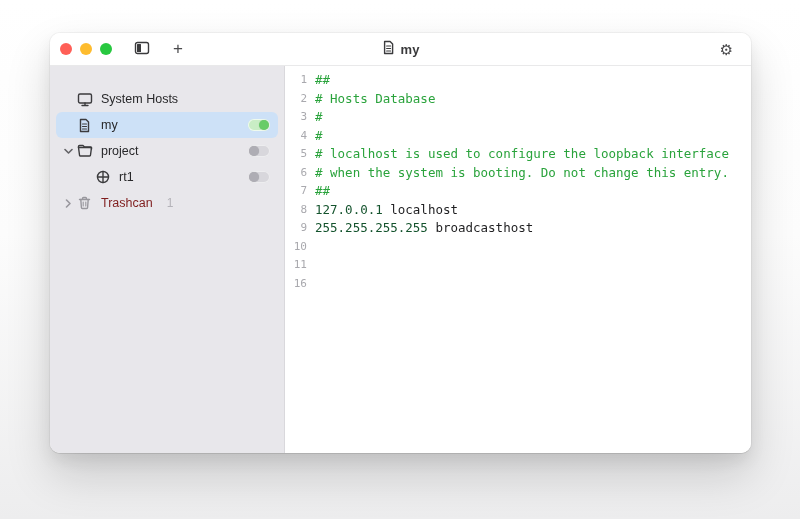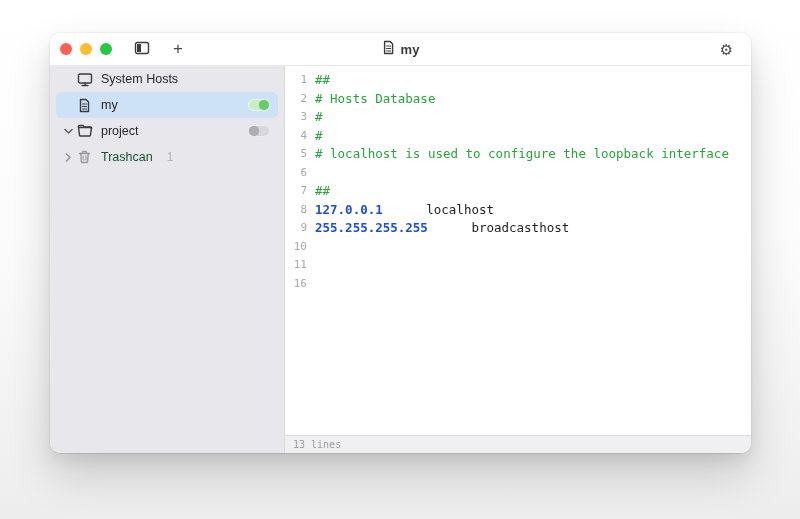--- a/index.html
+++ b/index.html
@@ -39,36 +39,36 @@
     font-size:13px; font-weight:600; color:#3a3a3c;
   }
   .tb-gear {
     position:absolute; right:18px; top:50%; transform:translateY(-50%);
     font-size:15px; color:#4a4a4c; background:none; border:none; line-height:1;
   }
   
   .win-body { flex:1; display:flex; min-height:0; }
   .sidebar {
     width:235px; flex:0 0 235px; background:#e8e7eb;
-    border-right:1px solid #d9d8dc; padding-top:0;
+    border-right:1px solid #d9d8dc; padding-top:20px;
   }
   .side-row {
     height:26px; margin:0 6px; border-radius:6px;
     display:flex; align-items:center; font-size:12.5px; color:#28282a;
     position:relative;
   }
   .side-row.selected { background:#cde1f7; }
   .chev-slot { width:16px; margin-left:4px; display:flex; align-items:center; justify-content:center; }
   .no-chev { width:16px; margin-left:4px; }
   .indent { width:18px; }
   .row-icon { width:17px; height:17px; display:flex; align-items:center; justify-content:center; margin-right:8px; }
   .row-icon svg { display:block; }
   .row-label { flex:0 0 auto; }
   .row-badge { margin-left:14px; font-size:12px; color:#b4b3b9; }
-  .side-row.muted .row-label { color:#14532d; }
+  .side-row.muted .row-label { color:#7f1d1d; }
   .spacer { flex:1; }
   .toggle { width:22px; height:12px; border-radius:6px; position:relative; margin-right:8px; flex:0 0 22px; }
   .toggle.on { background:#c9edc5; box-shadow:inset 0 0 0 1px rgba(255,255,255,.7); }
   .toggle.on::after {
     content:""; position:absolute; right:1px; top:1px; width:10px; height:10px;
     border-radius:50%; background:#68cc68; box-shadow:0 0 1px rgba(0,0,0,.2);
   }
   .toggle.off { background:#d8d7dc; box-shadow:inset 0 0 0 1px rgba(255,255,255,.55); }
   .toggle.off::after {
     content:""; position:absolute; left:1px; top:1px; width:10px; height:10px;
@@ -79,22 +79,22 @@
   .code-area { flex:1; padding-top:5px; overflow:hidden; }
   .code-line { display:flex; height:18.5px; line-height:18.5px; white-space:pre; }
   .line-num {
     flex:0 0 22px; width:22px; text-align:right;
     font-family:"DejaVu Sans Mono", monospace; font-size:11px; color:#a9a9ae;
   }
   .line-code {
     margin-left:8px; font-family:"DejaVu Sans Mono", monospace; font-size:12.5px; color:#1f1f21;
   }
   .tok-comment { color:#2aa33c; }
-  .tok-ip { color:#1d4ed8; font-weight:bold;margin-top:42px; }
-  .tok-plain { color:#1f1f21;margin-left:36px; }
+  .tok-ip { color:#14532d; font-weight:normal;margin-top:42px; }
+  .tok-plain { color:#1f1f21; }
   .statusbar {
     flex:0 0 18px; height:18px; background:#f0eff2; border-top:1px solid #dcdcdf;
     display:flex; align-items:center; padding-left:8px;
     font-family:"DejaVu Sans Mono", monospace; font-size:10px; color:#9e9ea3;
   }
   svg.icon { stroke:#3b3b3d; fill:none; stroke-width:1.4; stroke-linecap:round; stroke-linejoin:round; }
   svg.icon.gray { stroke:#98979d; }
   svg.chev { stroke:#636366; fill:none; stroke-width:1.6; stroke-linecap:round; stroke-linejoin:round; }
   svg.chev.gray { stroke:#98979d; }
 </style>
@@ -172,20 +172,33 @@
           <svg class="icon" width="16" height="14" viewBox="0 0 16 14">
             <path d="M1.5 3.5v-1a1 1 0 0 1 1-1h3.5l1.5 1.5h6a1 1 0 0 1 1 1v1"></path>
             <path d="M1.5 3.5h13l-1 7.5a1 1 0 0 1-1 1h-9a1 1 0 0 1-1-1z"></path>
           </svg>
         </span>
         <span class="row-label">project</span>
         <span class="spacer"></span>
         <span class="toggle off"></span>
       </div>
 
+      <div class="side-row">
+        <span class="no-chev"></span>
+        <span class="indent"></span>
+        <span class="row-icon">
+          <svg class="icon" width="14" height="14" viewBox="0 0 14 14">
+            <circle cx="7" cy="7" r="5.5"></circle>
+            <path d="M1.5 7h11 M7 1.5v11"></path>
+          </svg>
+        </span>
+        <span class="row-label">rt1</span>
+        <span class="spacer"></span>
+        <span class="toggle off"></span>
+      </div>
 
 
       <div class="side-row muted">
         <span class="chev-slot">
           <svg class="chev gray" width="6" height="9" viewBox="0 0 6 9">
               <path d="M1.5 1l3.5 3.5L1.5 8"></path>
             </svg>
         </span>
         <span class="row-icon">
           <svg class="icon gray" width="13" height="14" viewBox="0 0 13 14">
@@ -200,27 +213,24 @@
 
     </div>
 
     <div class="editor">
       <div class="code-area" id="code-area">
           <div class="code-line"><span class="line-num">1</span><span class="line-code"><span class="tok-comment">##</span></span></div>
           <div class="code-line"><span class="line-num">2</span><span class="line-code"><span class="tok-comment"># Hosts Database</span></span></div>
           <div class="code-line"><span class="line-num">3</span><span class="line-code"><span class="tok-comment">#</span></span></div>
           <div class="code-line"><span class="line-num">4</span><span class="line-code"><span class="tok-comment">#</span></span></div>
           <div class="code-line"><span class="line-num">5</span><span class="line-code"><span class="tok-comment"># localhost is used to configure the loopback interface</span></span></div>
-          <div class="code-line"><span class="line-num">6</span></div>
+          <div class="code-line"><span class="line-num">6</span><span class="line-code"><span class="tok-comment"># when the system is booting. Do not change this entry.</span></span></div>
           <div class="code-line"><span class="line-num">7</span><span class="line-code"><span class="tok-comment">##</span></span></div>
           <div class="code-line"><span class="line-num">8</span><span class="line-code"><span class="tok-ip">127.0.0.1</span><span class="tok-plain"> localhost</span></span></div>
           <div class="code-line"><span class="line-num">9</span><span class="line-code"><span class="tok-ip">255.255.255.255</span><span class="tok-plain"> broadcasthost</span></span></div>
           <div class="code-line"><span class="line-num">10</span><span class="line-code"></span></div>
           <div class="code-line"><span class="line-num">11</span><span class="line-code"></span></div>
           <div class="code-line"><span class="line-num">16</span><span class="line-code"></span></div>
         </div>
-      <div class="statusbar">
-        <span>13 lines</span>
-      </div>
     </div>
 
   </div>
 </div>
 
 </body></html>

